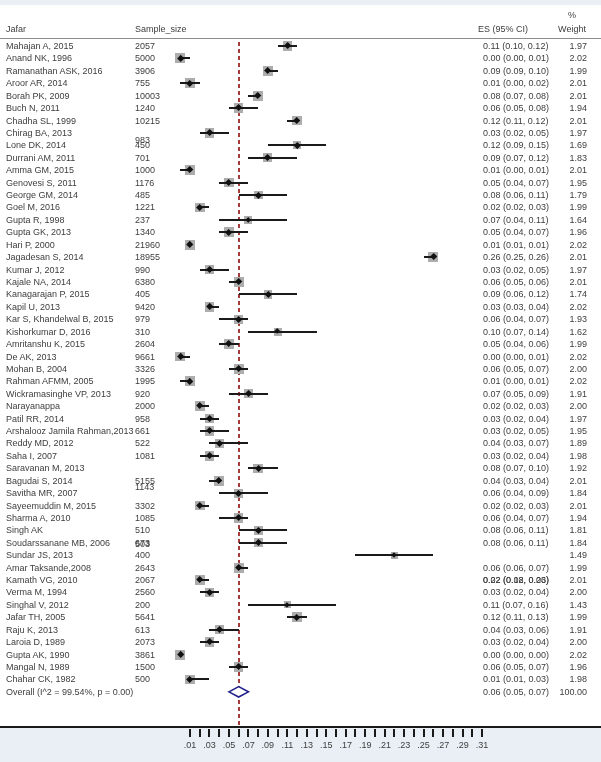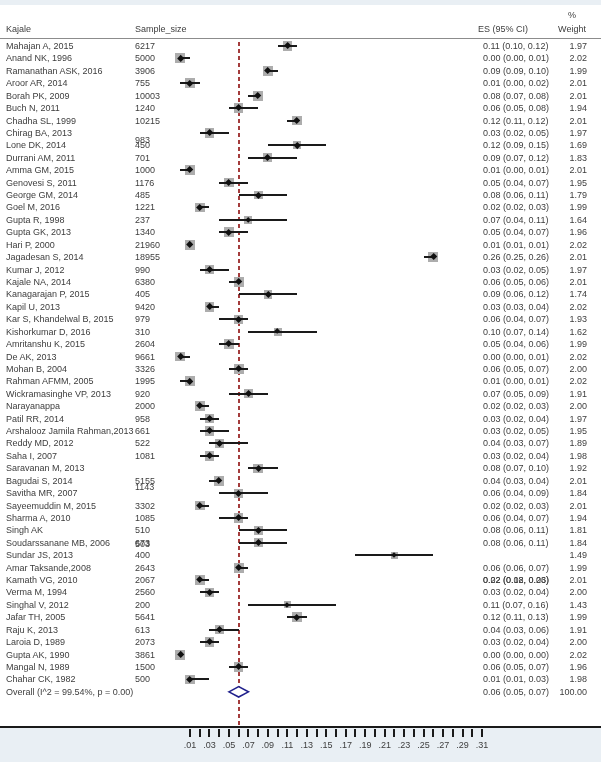--- a/index.html
+++ b/index.html
@@ -35,32 +35,32 @@
   .tick{position:absolute;top:729px;width:2px;height:8px;background:#1a1a1a;}
   .tick-label{position:absolute;top:740px;width:24px;margin-left:-12px;text-align:center;font-size:9px;color:#3d3d3d;}
   #diamond-svg{position:absolute;left:0;top:0;width:601px;height:762px;pointer-events:none;}
 </style>
 </head>
 <body>
 
 <div id="fig" style="background: rgb(233, 239, 244);">
   <div id="plotbg" style="background: rgb(255, 255, 255);"></div>
 
-  <div class="hdr" id="h-study">Kajale</div>
+  <div class="hdr" id="h-study">Jafar</div>
   <div class="hdr" id="h-n">Sample_size</div>
   <div class="hdr" id="h-es">ES (95% CI)</div>
   <div class="hdr" id="h-pct">%</div>
   <div class="hdr" id="h-wt">Weight</div>
   <div id="hdr-rule" style="background: rgb(140, 140, 140);"></div>
 
   <div id="null-line" style="left: 237.665px;"></div>
 
   <div id="rows">
       <div class="cell name" style="top: 46px; color: rgb(61, 61, 61);">Mahajan A, 2015</div>
-      <div class="cell nn" style="top: 46px; color: rgb(61, 61, 61);">6217</div>
+      <div class="cell nn" style="top: 46px; color: rgb(61, 61, 61);">2057</div>
       <div class="cell es" style="top: 46px; color: rgb(61, 61, 61);">0.11 (0.10, 0.12)</div>
       <div class="cell wt" style="top: 46px; color: rgb(61, 61, 61);">1.97</div>
       <div class="wbox" style="left: 282.503px; top: 41.1735px; width: 9.653px; height: 9.653px; background: rgb(173, 173, 173);"></div>
       <div class="ci-line" style="left: 277.597px; top: 46px; width: 19.466px; background: rgb(26, 26, 26);"></div>
       <div class="mark" style="left: 284.671px; top: 43.3405px; width: 5.319px; height: 5.319px; background: rgb(17, 17, 17);"></div>
       <div class="cell name" style="top: 58.42px; color: rgb(61, 61, 61);">Anand NK, 1996</div>
       <div class="cell nn" style="top: 58.42px; color: rgb(61, 61, 61);">5000</div>
       <div class="cell es" style="top: 58.42px; color: rgb(61, 61, 61);">0.00 (0.00, 0.01)</div>
       <div class="cell wt" style="top: 58.42px; color: rgb(61, 61, 61);">2.02</div>
       <div class="wbox" style="left: 175.318px; top: 53.471px; width: 9.898px; height: 9.898px; background: rgb(173, 173, 173);"></div>

